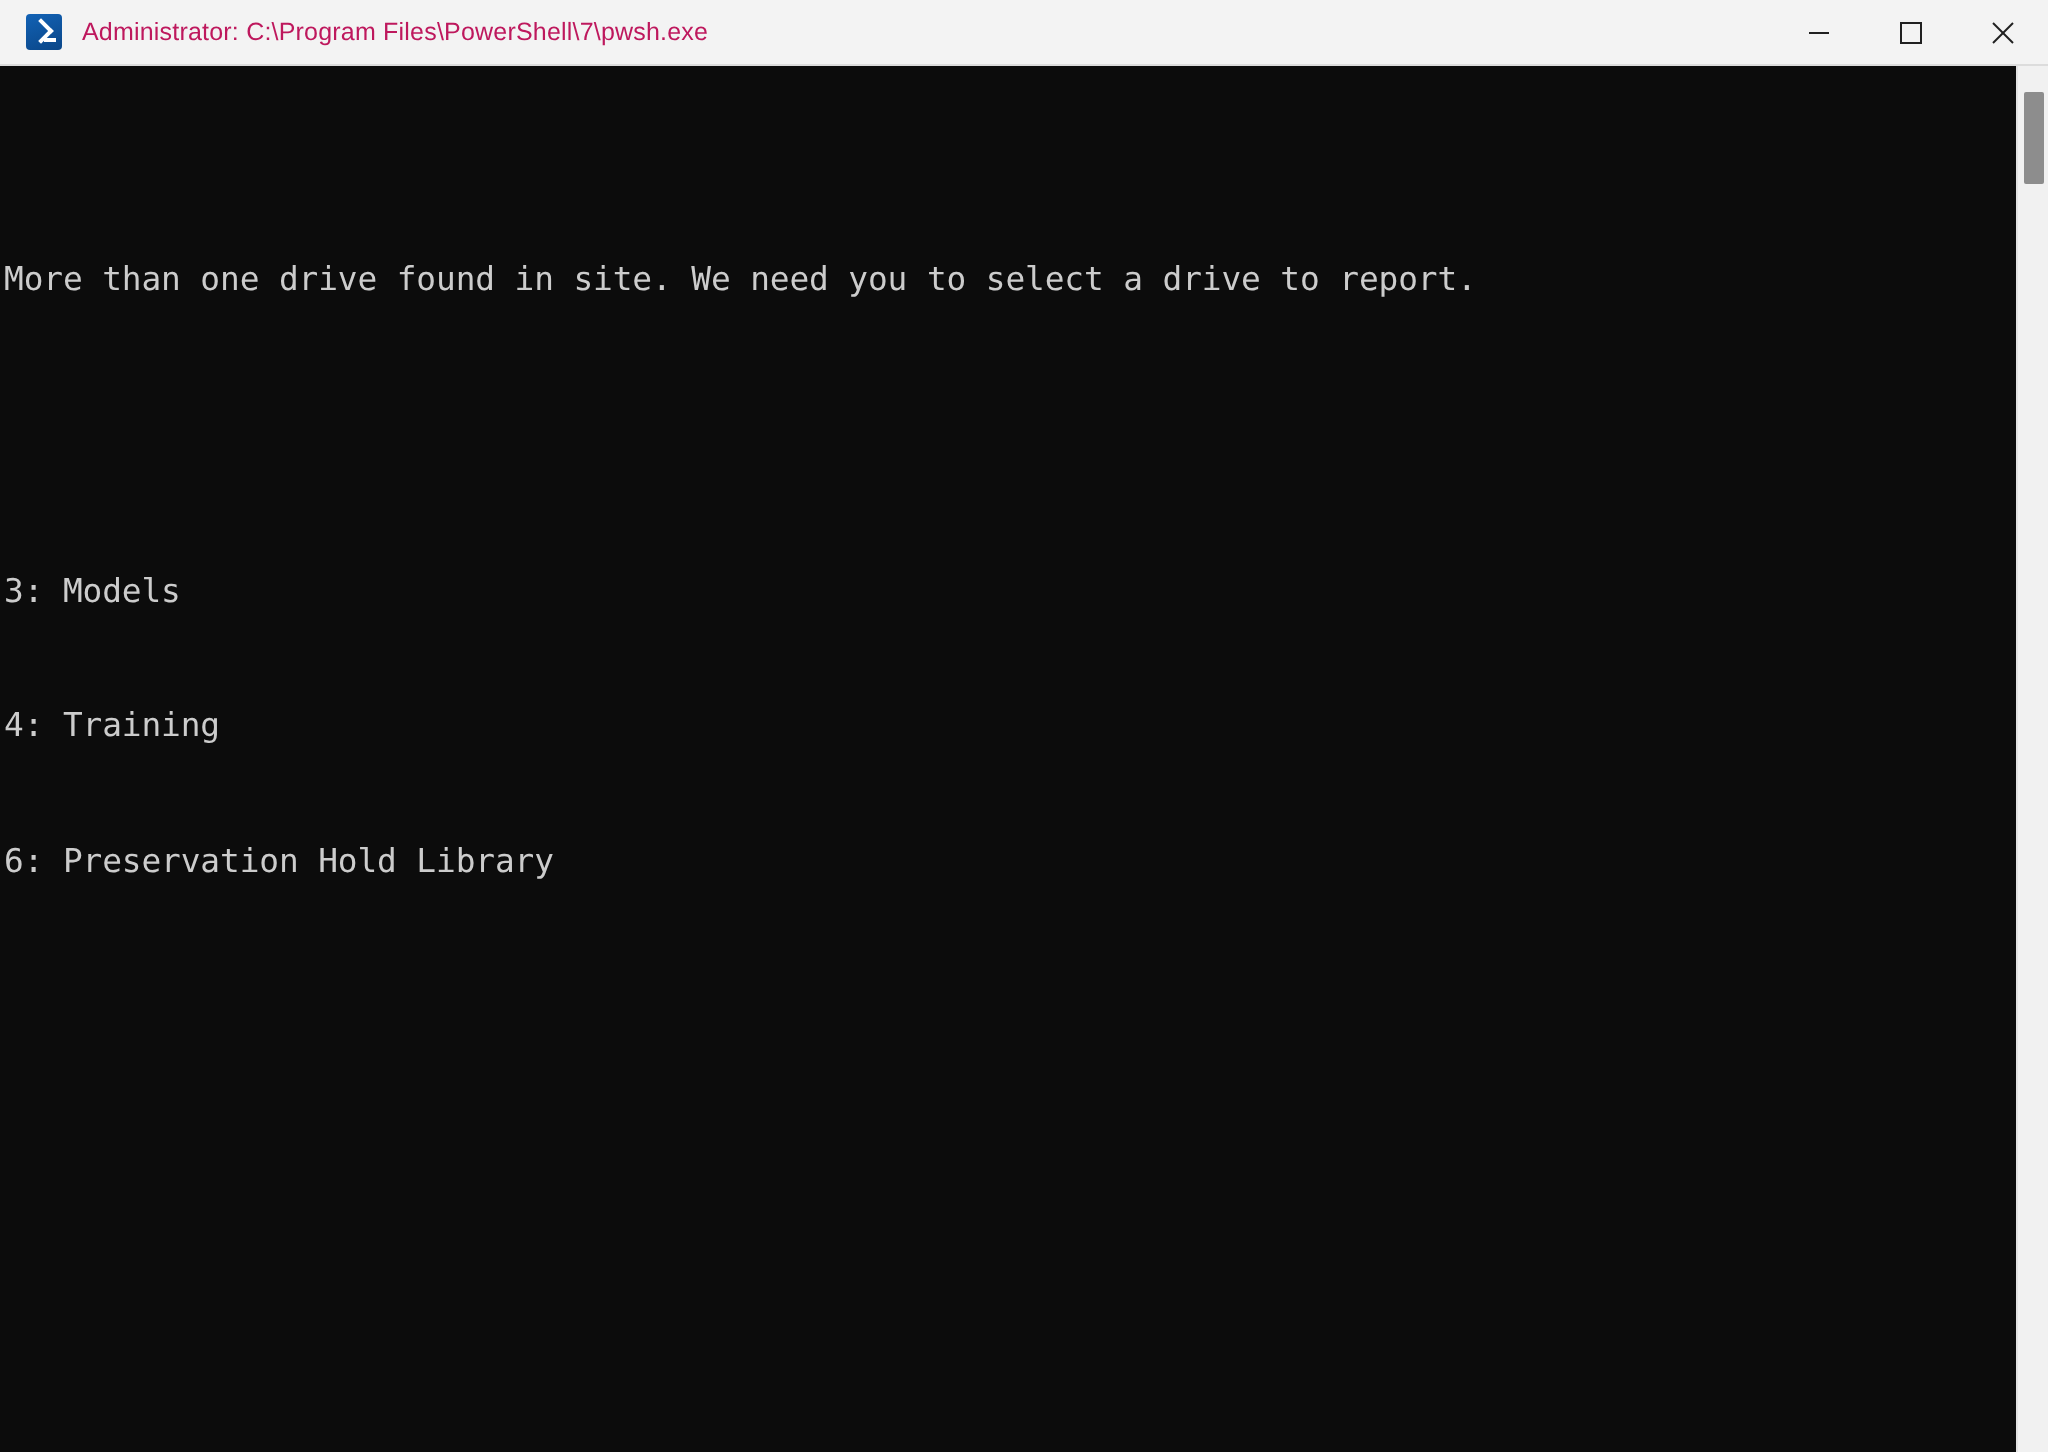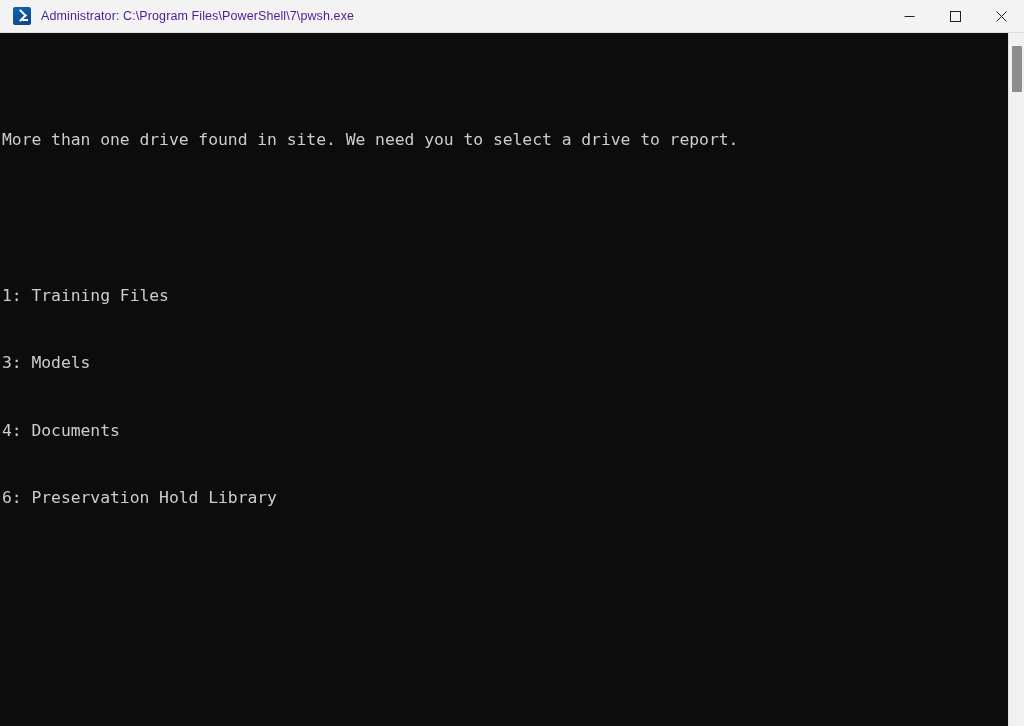--- a/index.html
+++ b/index.html
@@ -59,21 +59,21 @@
     transform: rotate(-135deg);
   }
   #app-icon .ul {
     position: absolute;
     left: 9px; bottom: 4px;
     width: 6px; height: 2px;
     background: #ffffff;
   }
   #title-text {
     font-size: 12.5px;
-    color: #4c1d95;
+    color: #be185d;
     letter-spacing: 0.1px;
     white-space: nowrap;
     flex: none;
     text-align: center;
   }
   #win-controls {
     margin-left: auto;
     display: flex;
     height: 33px;
   }
@@ -163,23 +163,22 @@
       </div>
     </div>
   </div>
 
   <div id="terminal">
     <div id="screen">
 
       <div class="line">More than one drive found in site. We need you to select a drive to report.</div>
       <div class="line">&nbsp;</div>
 
-      <div class="line">1: Training Files</div>
       <div class="line">3: Models</div>
-      <div class="line">4: Documents</div>
+      <div class="line">4: Training</div>
       <div class="line">6: Preservation Hold Library</div>
 
       <div class="line">&nbsp;</div>
 
       
       
       
 
       
 

